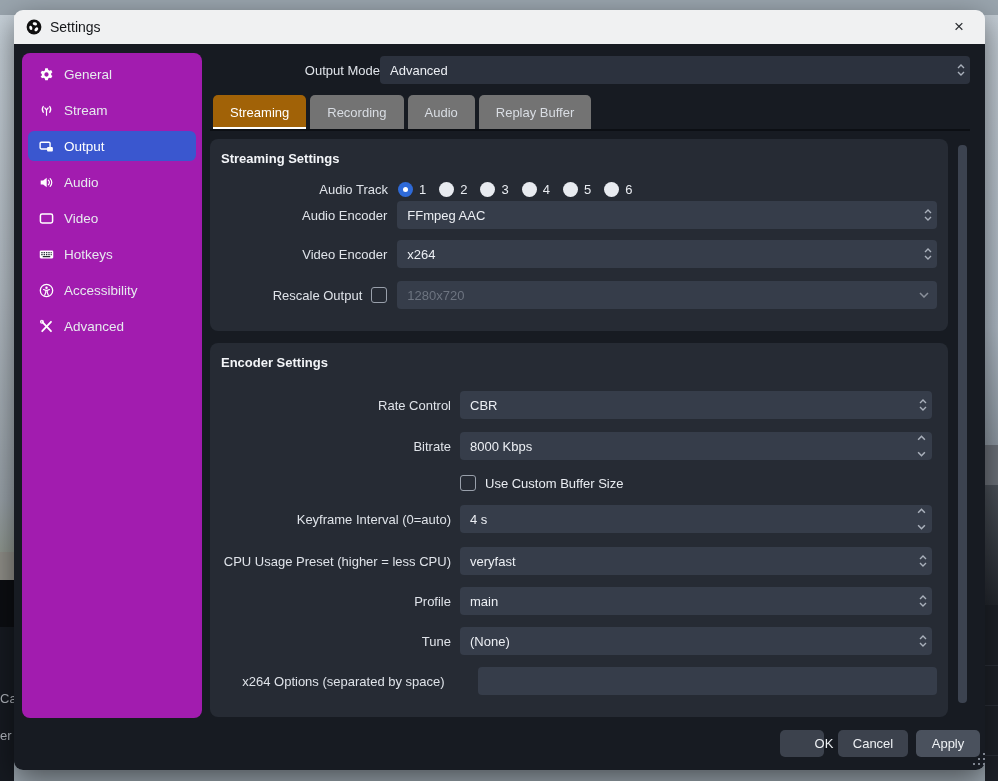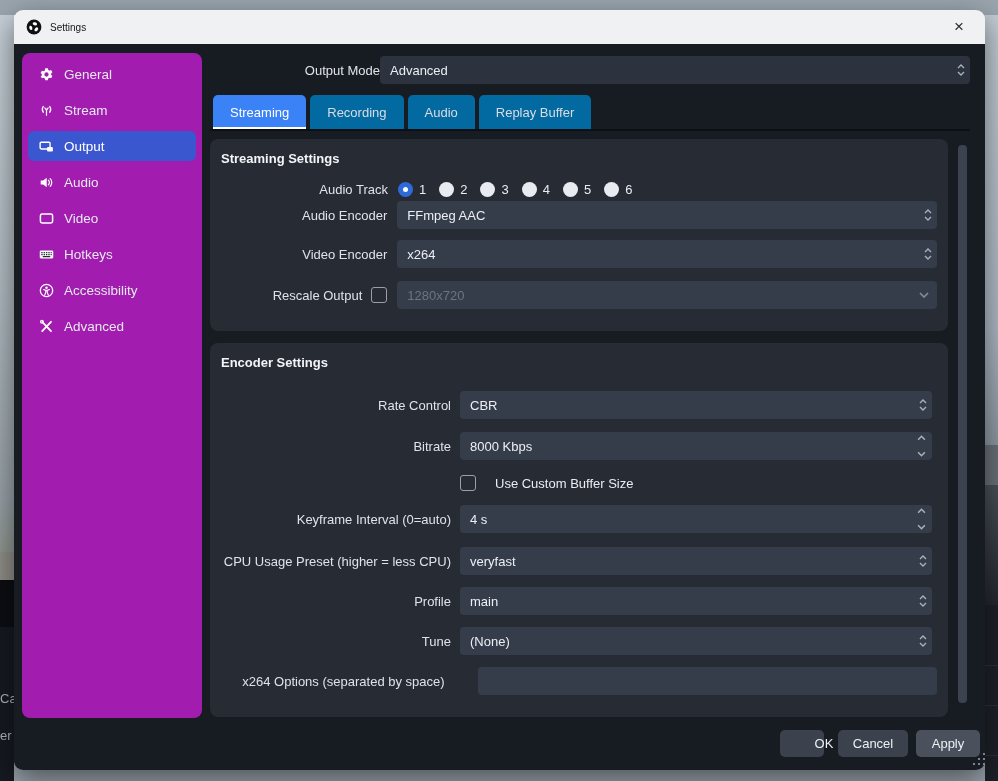--- a/index.html
+++ b/index.html
@@ -20,21 +20,21 @@
   .rs-block { position:absolute; left:0; width:13px; }
   .bottom-strip { left:14px; top:770px; width:971px; height:11px; background:#0e1116; }
   .bs-line { position:absolute; top:0; width:1px; height:11px; background:#262b31; }
 
   
   .win { position:absolute; left:14px; top:10px; width:971px; height:760px;
     border-radius:9px; box-shadow:0 10px 30px rgba(0,0,0,.5); }
   .titlebar { position:absolute; left:0; top:0; width:971px; height:34px; background:#f0f1f2;
     border-radius:9px 9px 0 0; display:flex; align-items:center; padding:0 12px; }
   .titlebar .logo { display:flex; margin-right:8px; }
-  .titlebar .t-title { font-size:10px; color:#15171a; font-weight:400; }
+  .titlebar .t-title { font-size:14px; color:#15171a; font-weight:400; }
   .titlebar .close { margin-left:auto; width:28px; height:28px; display:flex; align-items:center;
     justify-content:center; color:#2a2d31; font-size:17px; cursor:default; }
   .winbody { position:absolute; left:0; top:34px; width:971px; height:726px; background:#171b22;
     border-radius:0 0 9px 9px; }
 
   
   .sidebar { position:absolute; left:8px; top:9px; width:180px; height:665px; background:#a21caf;
     border-radius:8px; padding:6px; }
   .side-item { height:30px; margin-bottom:6px; border-radius:6px; display:flex; align-items:center;
     padding:0 10px; gap:10px; color:#e7eaef; font-size:13.5px; }
@@ -50,44 +50,44 @@
     justify-content:center; align-items:center; gap:2px; }
   .spin2 { position:absolute; right:6px; top:3px; bottom:3px; display:flex; flex-direction:column;
     justify-content:space-between; align-items:center; }
   .chev1 { position:absolute; right:8px; top:0; bottom:0; display:flex; align-items:center; }
 
   .outmode-row { position:absolute; left:196px; top:12px; width:760px; height:28px; display:flex; align-items:center; }
   .outmode-row .lblcol { width:170px; }
   .outmode-row .field { flex:1; background:#2c323e; }
 
   .tabs { position:absolute; left:199px; top:51px; height:34px; display:flex; gap:4px; }
-  .tab { height:34px; background:#0369a1; color:#d9dde3; font-size:13px; border-radius:5px 5px 0 0;
+  .tab { height:34px; background:#737373; color:#d9dde3; font-size:13px; border-radius:5px 5px 0 0;
     display:flex; align-items:center; justify-content:center; padding:0 17px; position:relative; }
-  .tab.active { background:#3b82f6; color:#fff; }
+  .tab.active { background:#a16207; color:#fff; }
   .tab.active::after { content:""; position:absolute; left:0; right:0; bottom:0; height:2px; background:#fff; }
   .tabline { position:absolute; left:196px; top:85px; width:760px; height:2px; background:#0c0f14; }
 
   .panel { position:absolute; left:196px; width:738px; background:#262b34; border-radius:8px; }
   .panel h2 { position:absolute; left:11px; top:12px; font-size:13px; font-weight:700; color:#f3f5f8; }
   .prow { position:absolute; left:11px; right:11px; height:28px; display:flex; align-items:center; }
   .st .prow .lblcol { width:167px; margin-right:10px; }
   .st .prow .field { width:542px; }
   .en .prow .lblcol { width:230px; margin-right:9px; }
   .en .prow .field { width:472px; }
 
   .radios { display:flex; align-items:center; gap:13px; }
   .rgrp { display:flex; align-items:center; gap:6px; color:#e9ecf1; font-size:13px; }
   .radio { width:15px; height:15px; border-radius:50%; background:#e8ebf0; position:relative; }
   .radio.sel { background:#2e6ad8; }
   .radio.sel::after { content:""; position:absolute; left:5px; top:5px; width:5px; height:5px;
     background:#fff; border-radius:50%; }
 
   .cb { width:16px; height:16px; border:1.5px solid #99a0ab; border-radius:3px; background:transparent; flex:none; }
   .rescale-lbl { display:flex; align-items:center; justify-content:flex-end; gap:9px; }
-  .cbrow-label { color:#e9ecf1; font-size:13px; margin-left:19px; }
+  .cbrow-label { color:#e9ecf1; font-size:13px; margin-left:9px; }
 
   .scrollbar { position:absolute; left:944px; top:101px; width:9px; height:558px; background:#3c4350; border-radius:4px; }
 
   .footer-btn { position:absolute; top:686px; height:27px; border-radius:5px; background:#3c424d;
     color:#eef1f4; font-size:13px; display:flex; align-items:center; justify-content:center; border:none; }
   .btn-ok { left:766px; width:43px;padding-left:44px; }
   .btn-cancel { left:824px; width:70px; }
   .btn-apply { left:902px; width:64px; background:#4a515d; }
   .grip { position:absolute; left:964px; top:714px; width:2px; height:2px; background:#7d838e;
     box-shadow:-5px 5px 0 #7d838e, 0 5px 0 #7d838e, 5px 5px 0 #7d838e, 5px 0 0 #7d838e, 5px -5px 0 #7d838e; }

